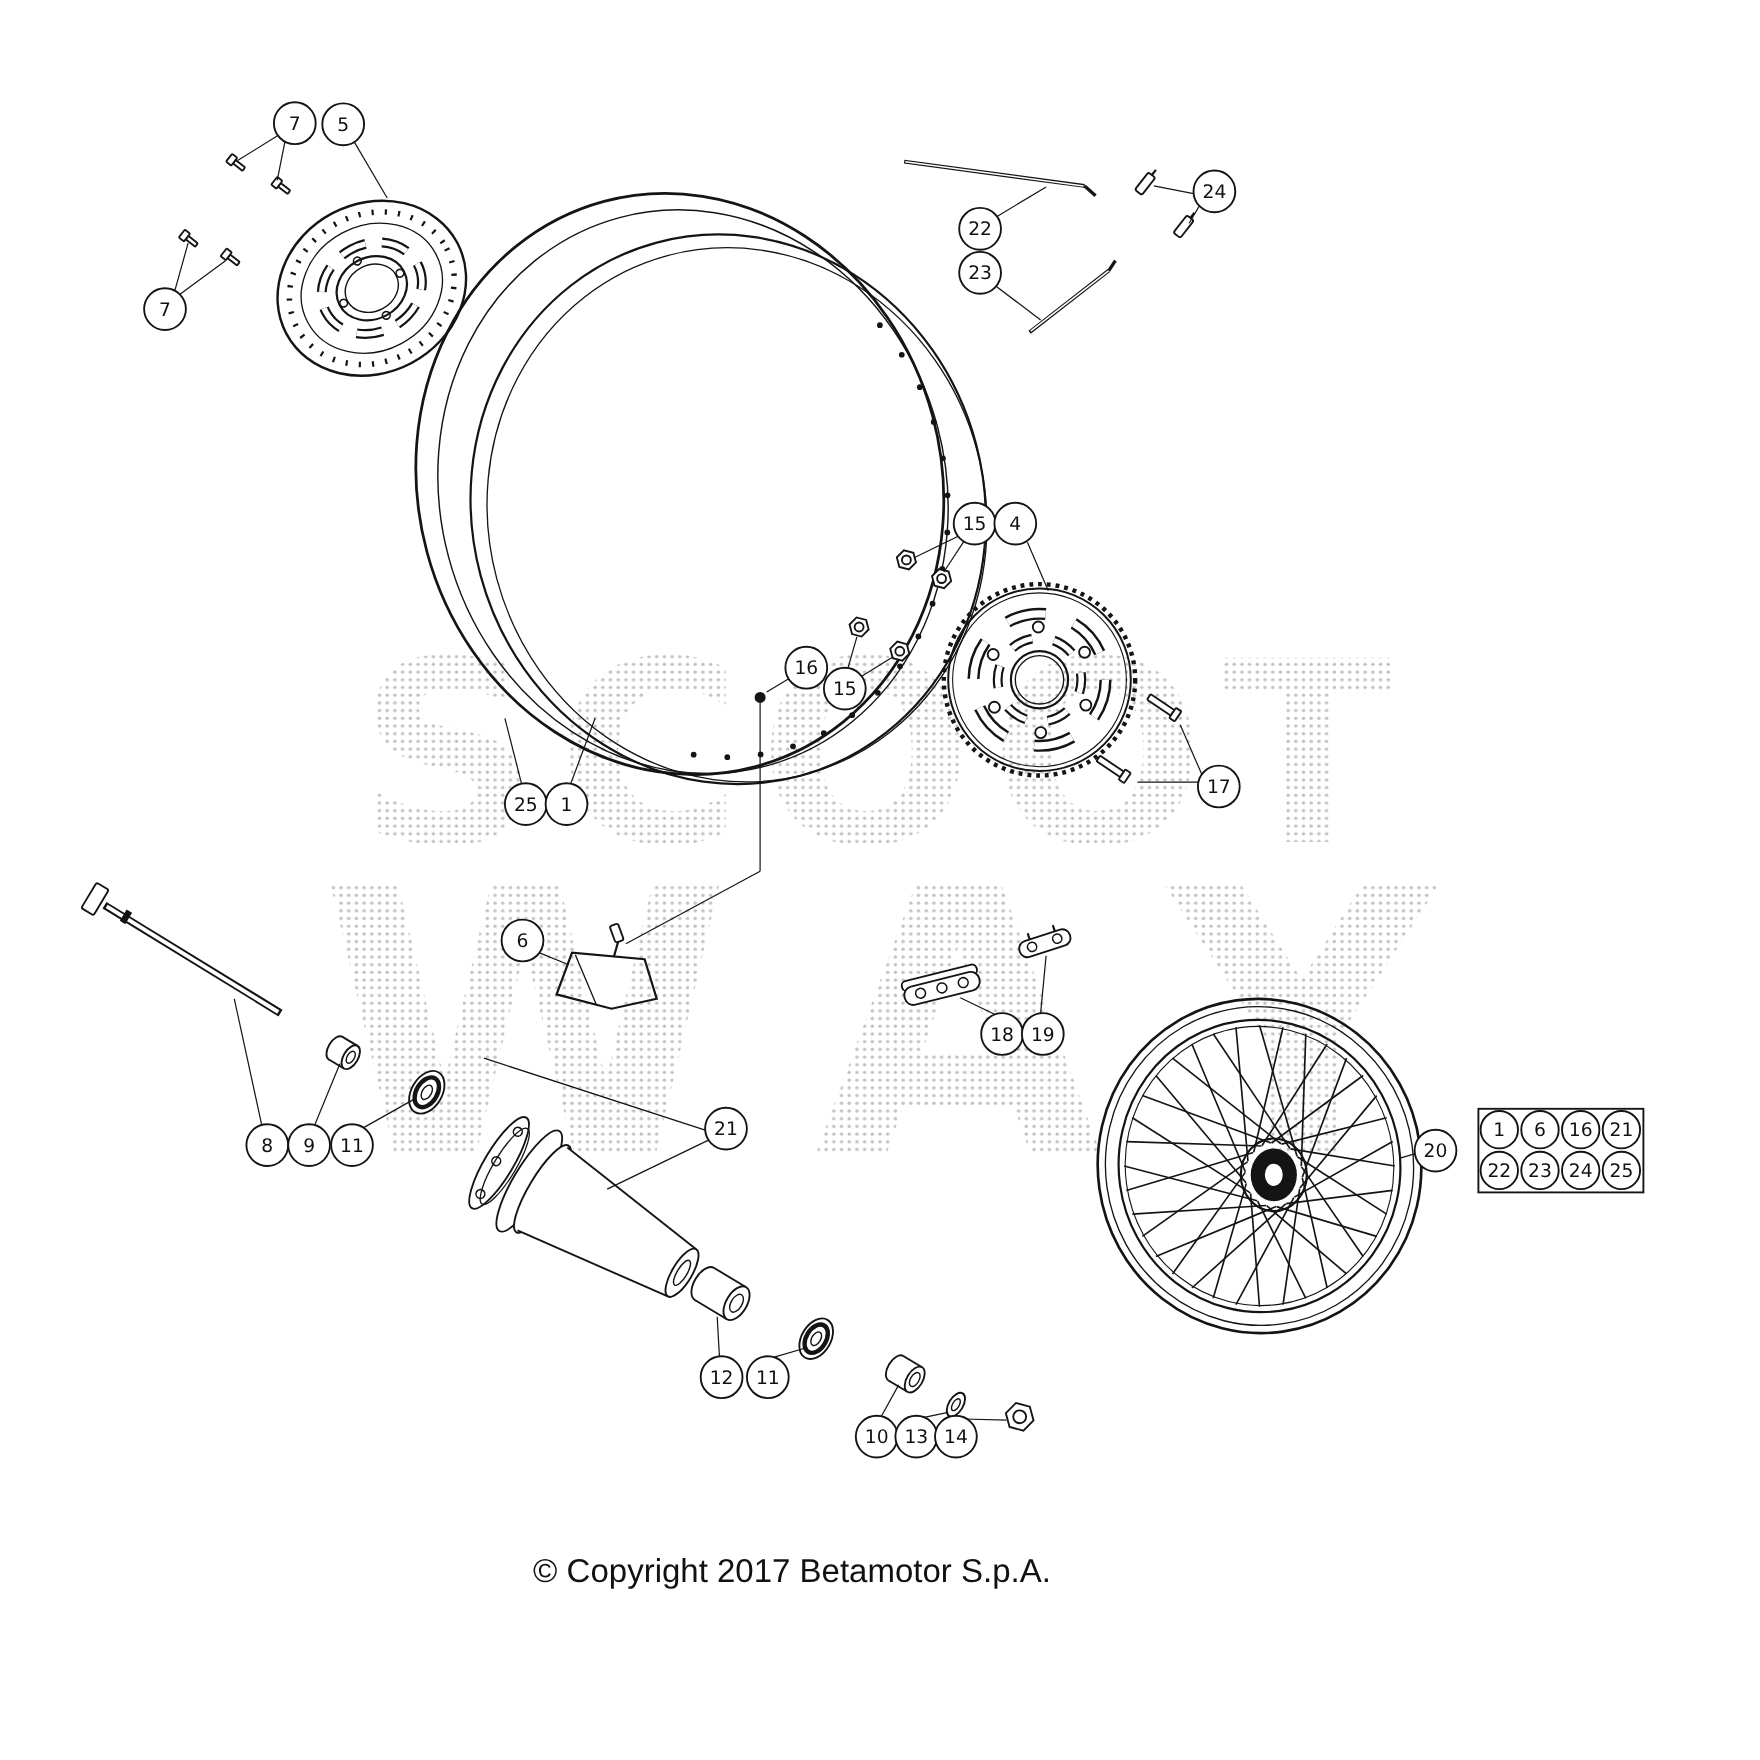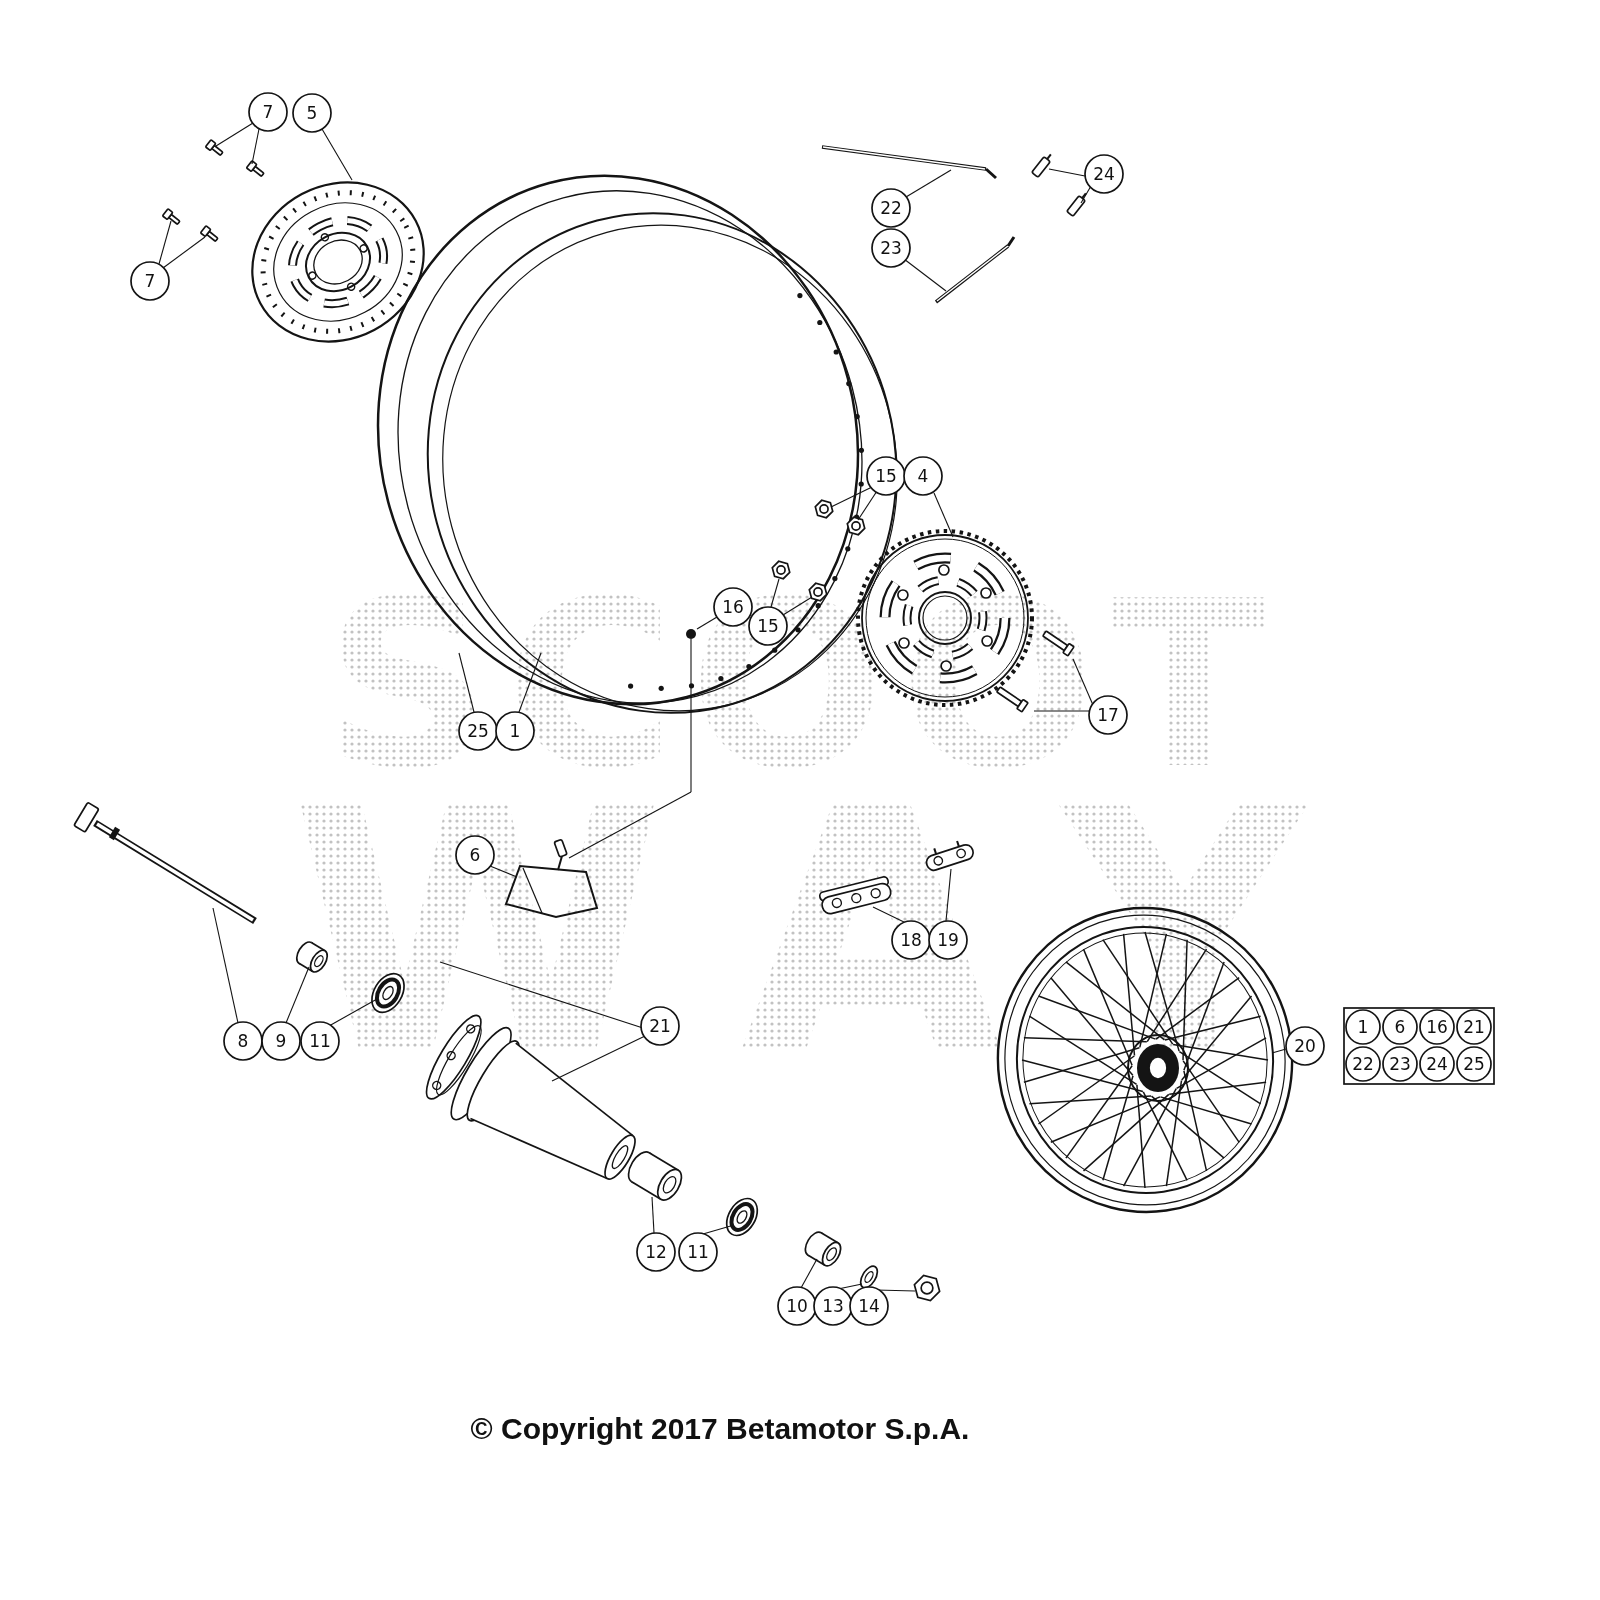--- a/index.html
+++ b/index.html
@@ -7,21 +7,21 @@
   .page{position:relative;width:1600px;height:1600px;background:#fff;overflow:hidden;
         font-family:"Liberation Sans",sans-serif}
   svg{position:absolute;left:0;top:0}
   .ln{stroke:#141414;fill:none}
   .part{fill:#fff;stroke:#141414;stroke-width:1.7}
   .leader line{stroke:#141414;stroke-width:1.1}
   .callout-circle{fill:#fff;stroke:#141414;stroke-width:1.7}
   .callout-text{font-family:"DejaVu Sans",sans-serif;font-size:17px;fill:#111;text-anchor:middle}
   .wm{fill:url(#dotp);font-family:"DejaVu Sans",sans-serif;font-weight:bold}
   .copyright{position:absolute;top:1412px;left:0;width:1440px;text-align:center;
-             font-size:30px;font-weight:bold;color:#111;font-family:"Liberation Sans",sans-serif}
+             font-size:30px;font-weight:normal;color:#111;font-family:"Liberation Sans",sans-serif}
 </style>
 </head>
 <body>
 
 <div class="page">
 <svg width="1600" height="1600" viewBox="0 0 1600 1600">
   <defs>
     <pattern id="dotp" width="7" height="7" patternUnits="userSpaceOnUse">
       <circle cx="2" cy="2" r="1.6" fill="#c2c2c2"></circle>
     </pattern>

